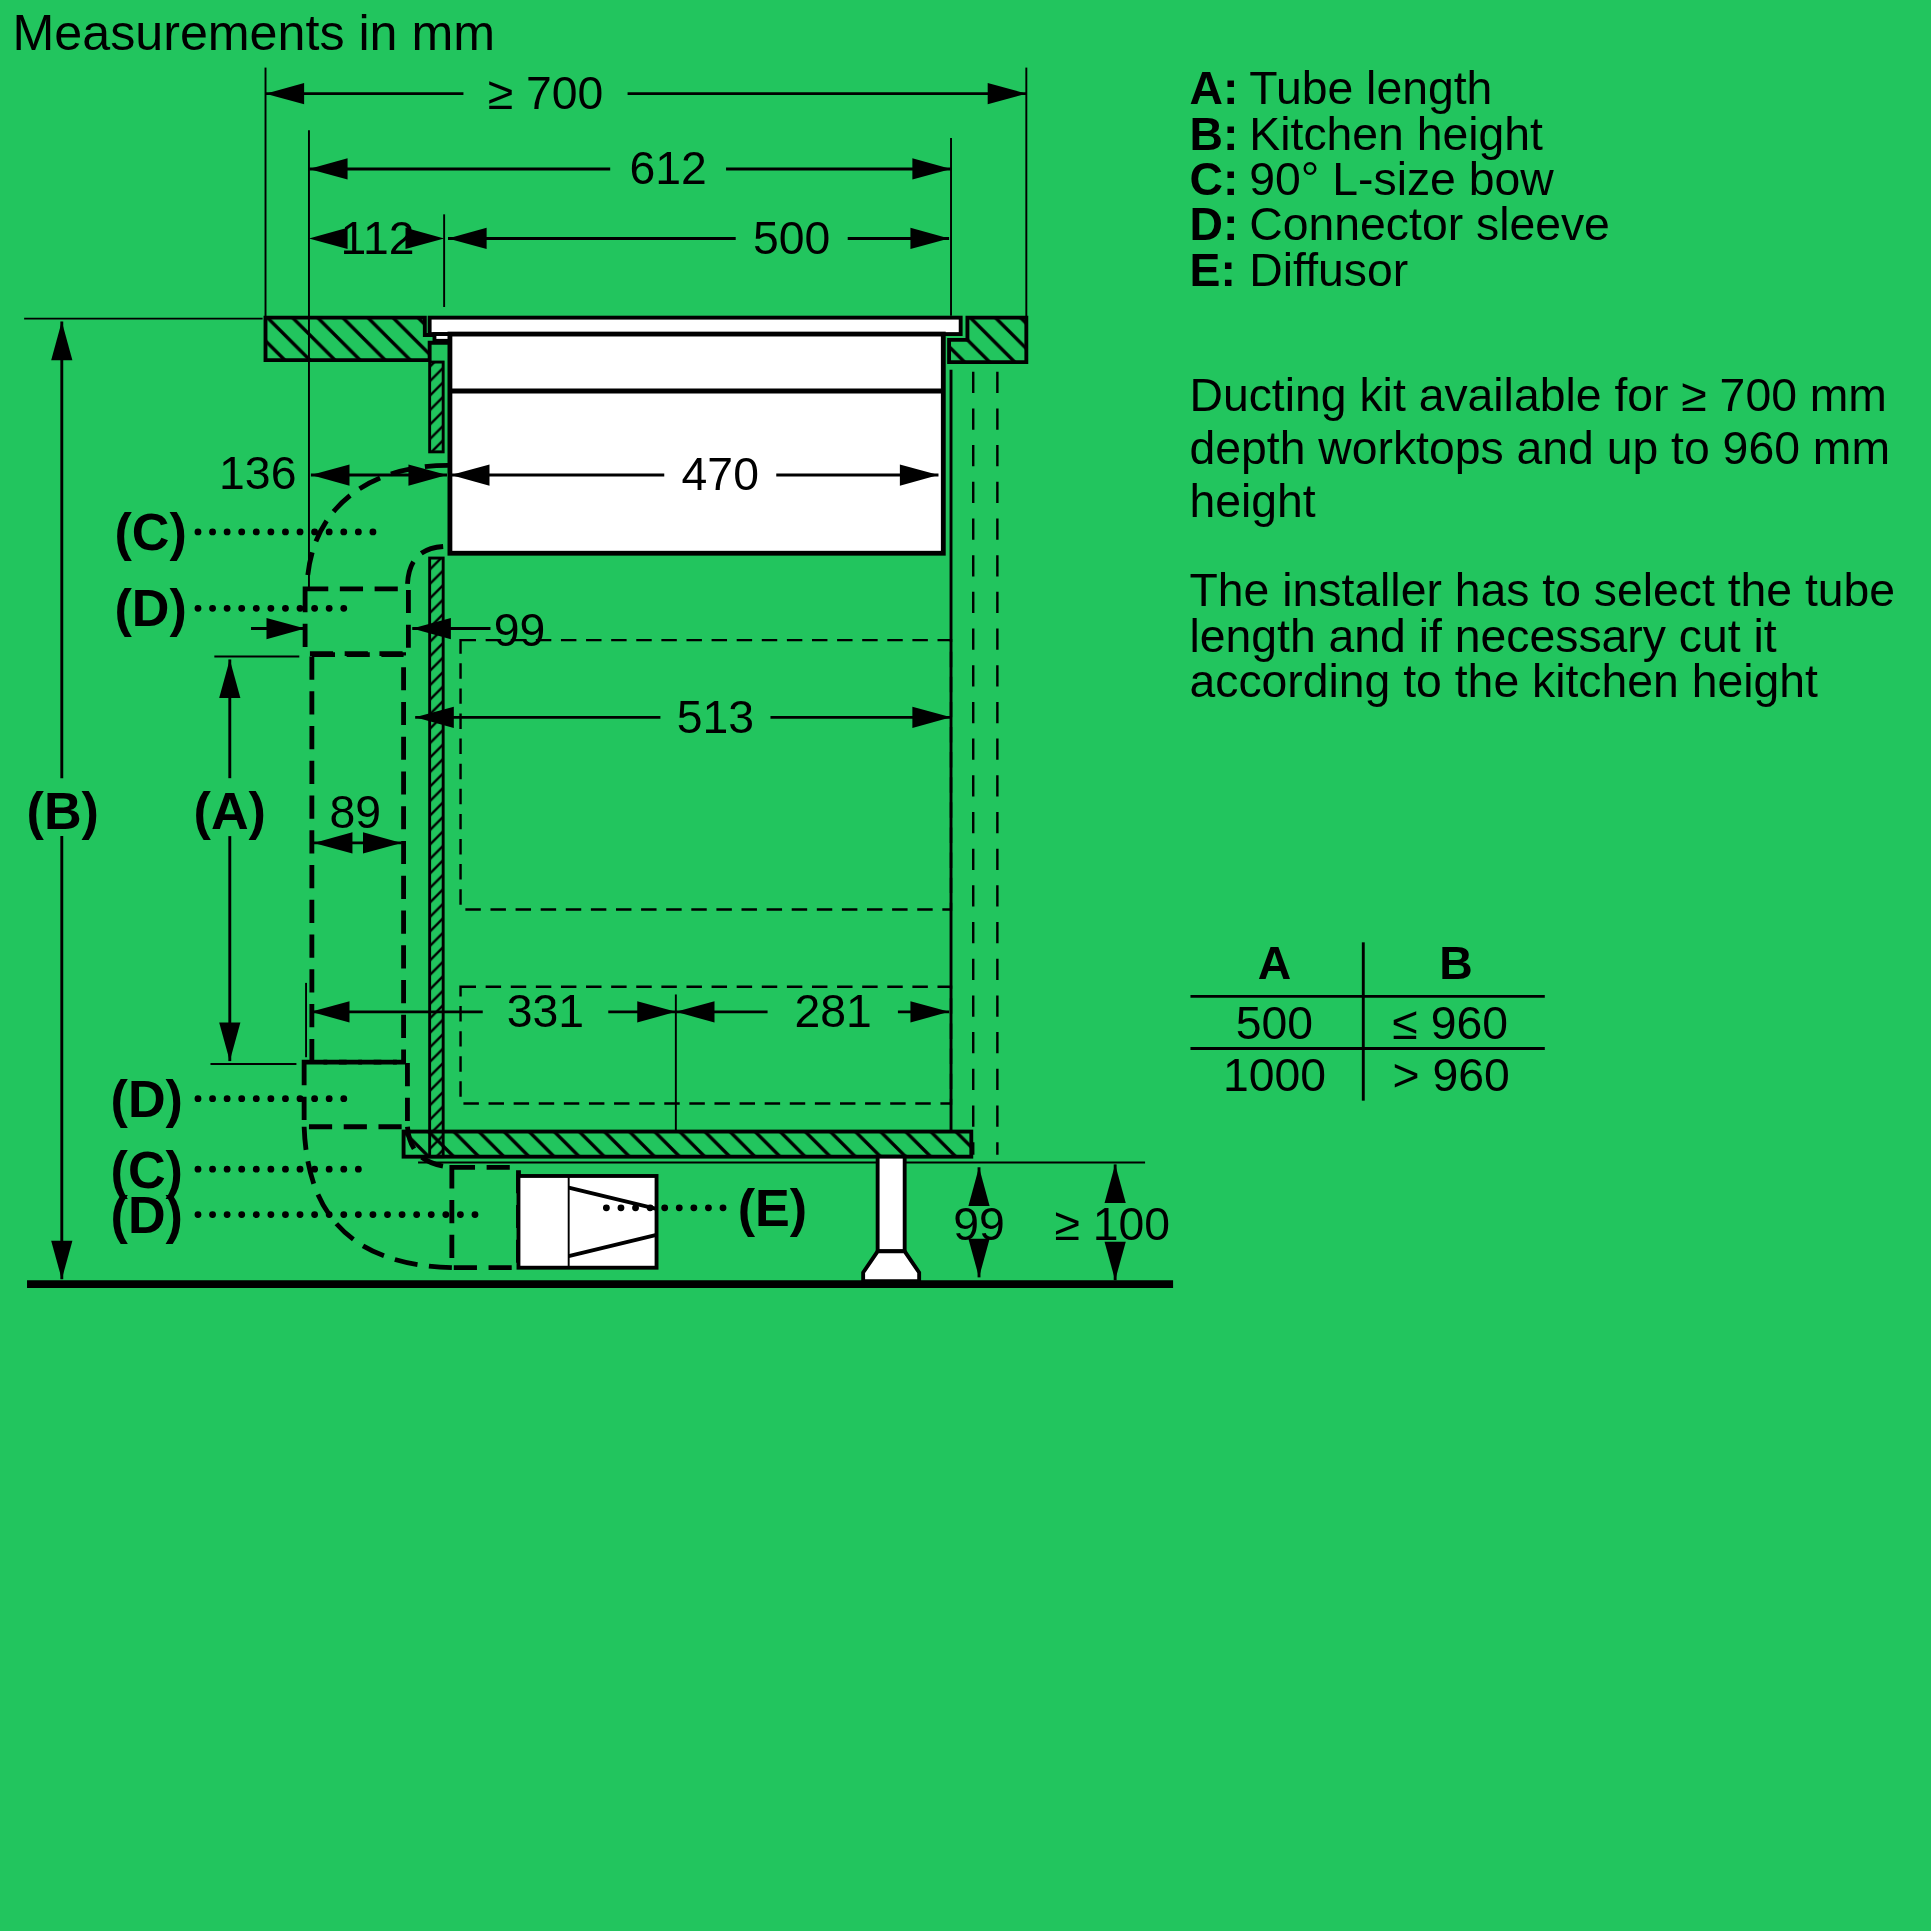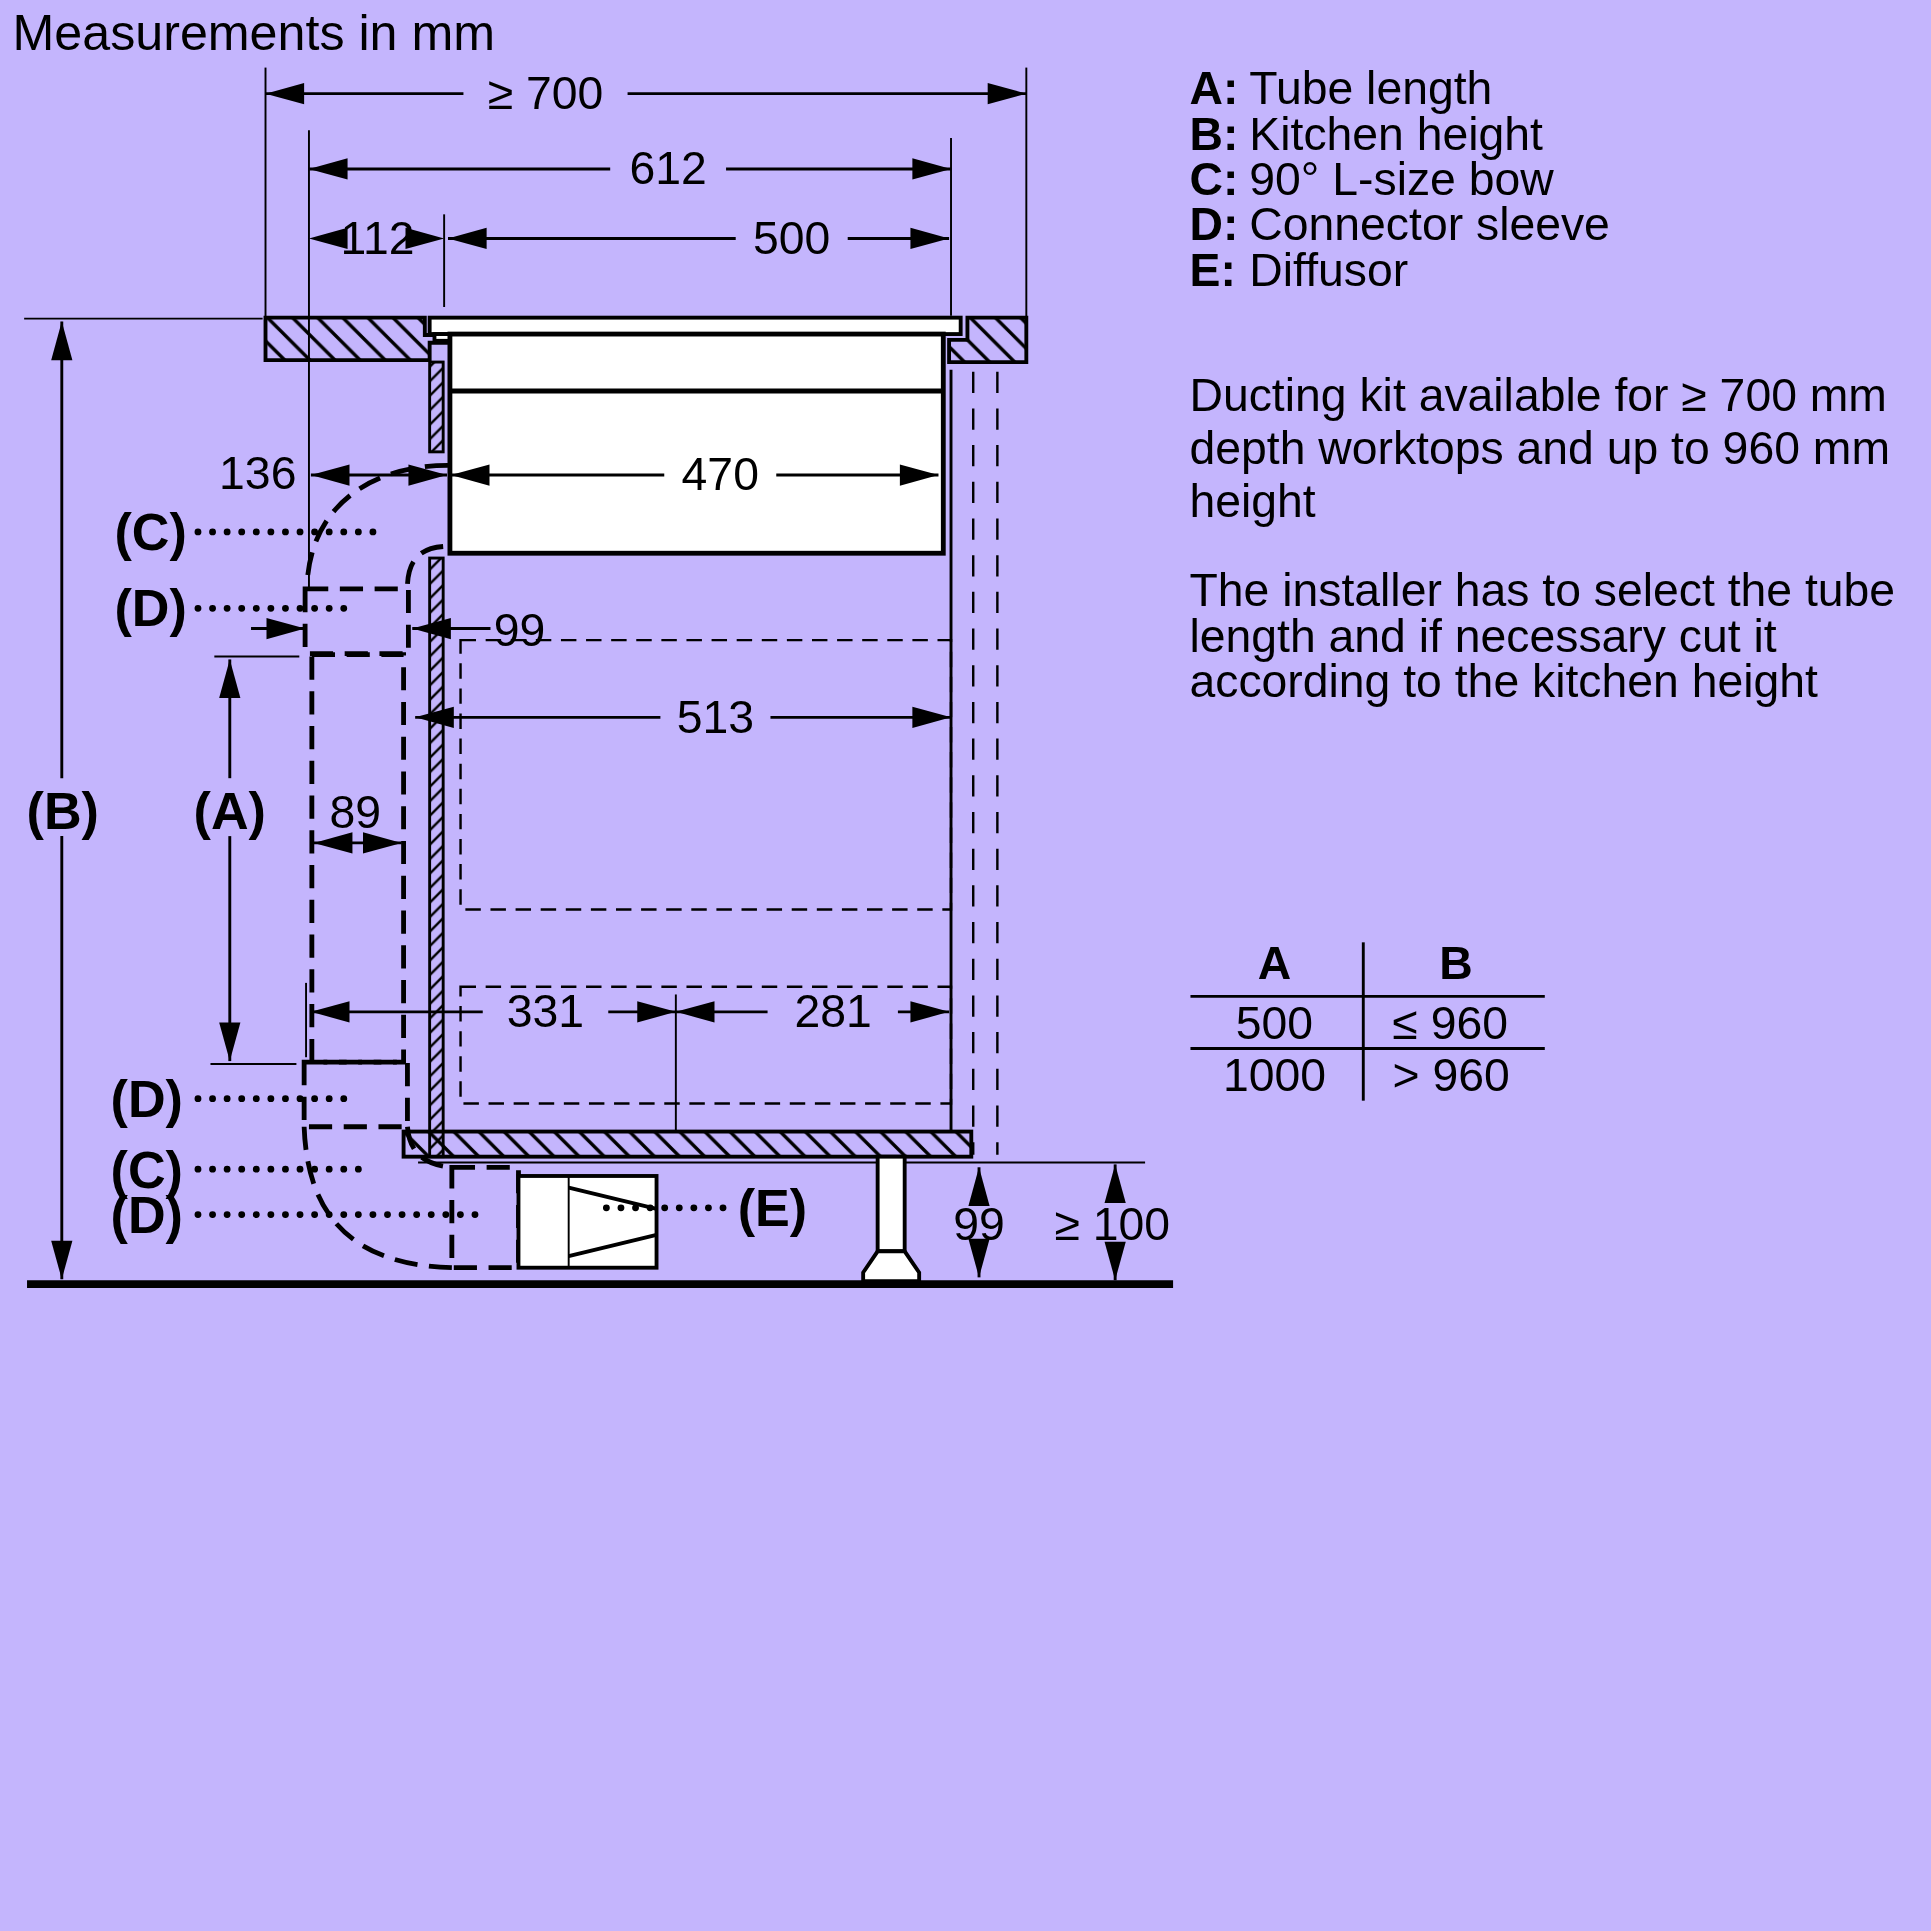--- a/index.html
+++ b/index.html
@@ -1,16 +1,16 @@
 <!DOCTYPE html>
 <html><head>
 <meta charset="utf-8">
 <style>
   html,body{margin:0;padding:0;background:#fff;}
-  .page{width:1931px;height:1931px;background:#c4b5fd;position:relative;}
+  .page{width:1931px;height:1931px;background:#22c55e;position:relative;}
   svg text{font-family:"Liberation Sans","DejaVu Sans",sans-serif;fill:#000;}
   .t48{font-size:48px;}
   .t52{font-size:52px;}
   .t54{font-size:54px;font-weight:bold;}
   .bold{font-weight:bold;}
   .mid{text-anchor:middle;}
   .end{text-anchor:end;}
   .ln{stroke:#000;stroke-width:3;fill:none;}
   .ref{stroke:#000;stroke-width:2;fill:none;}
   .struct{stroke:#000;stroke-width:4;fill:#fff;}

